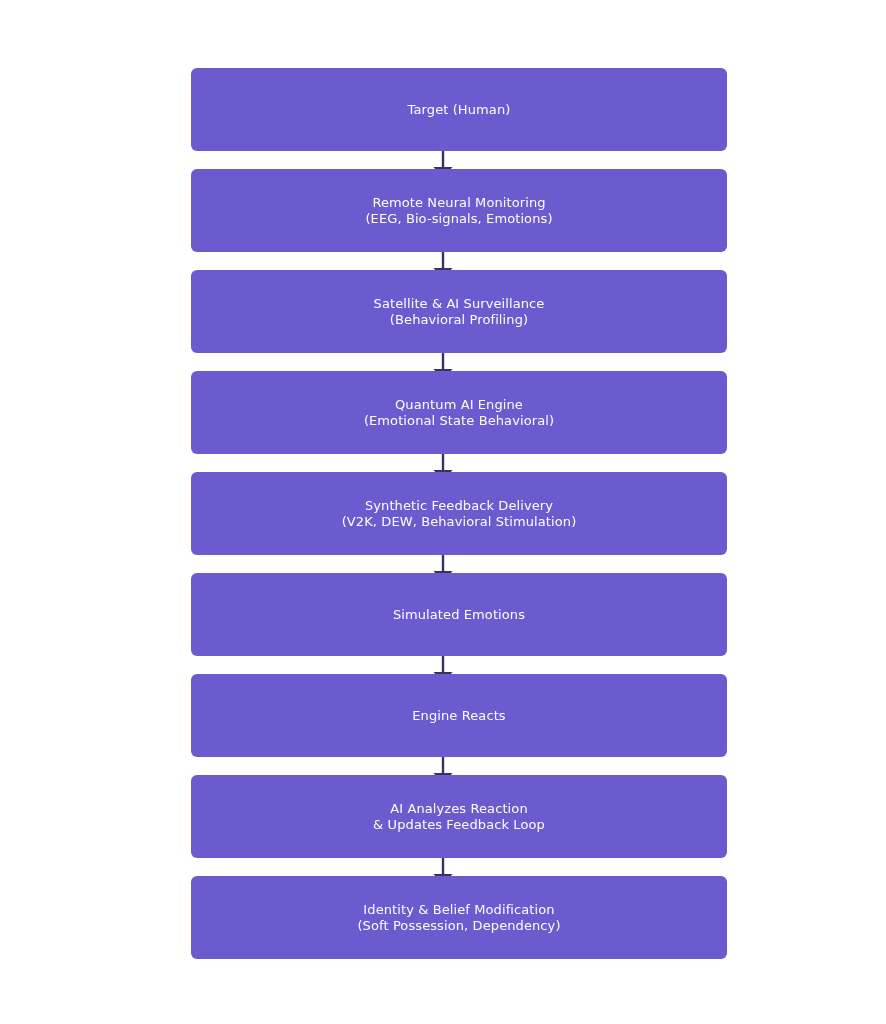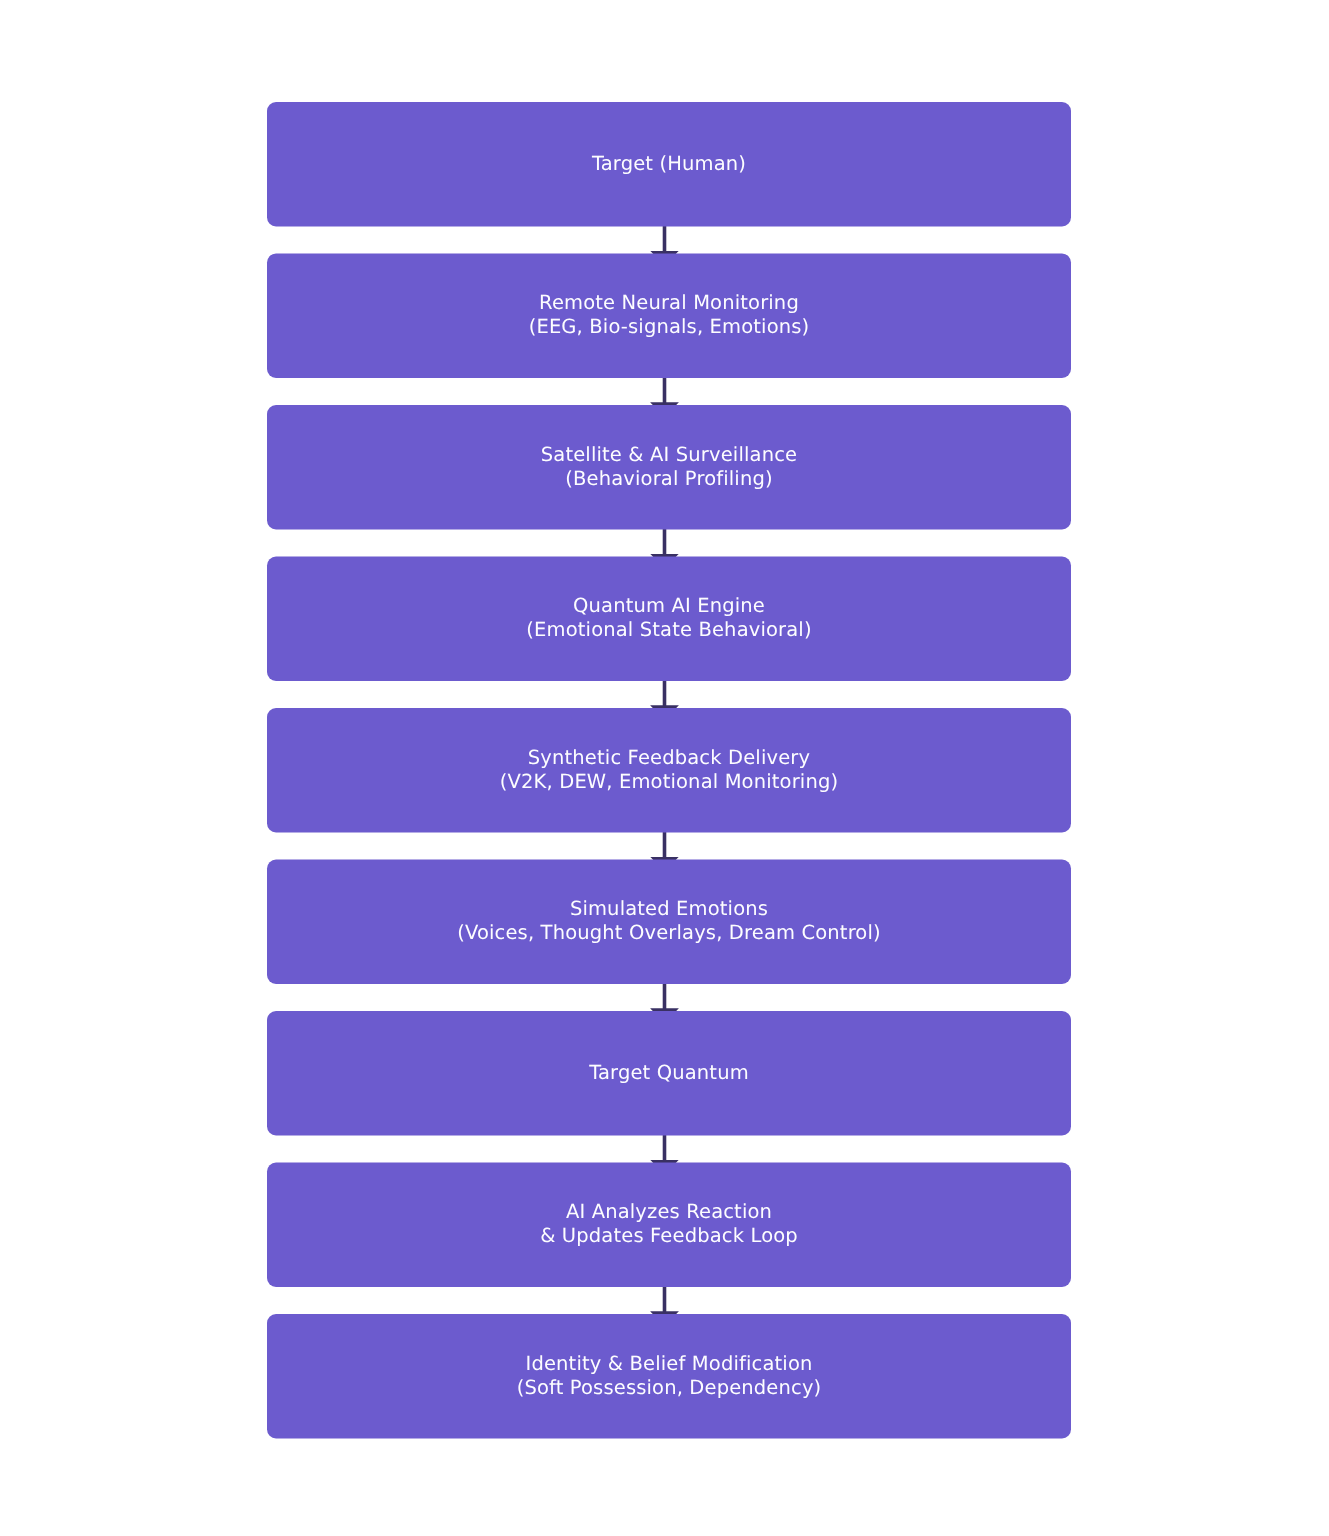--- a/index.html
+++ b/index.html
@@ -28,21 +28,21 @@
     left: 0;
     top: 0;
     width: 886px;
     height: 1024px;
     z-index: 1;
   }
 
   
   .nodes-layer {
     position: absolute;
-    left: 3px;
+    left: 16px;
     top: 0;
     width: 752px;
     height: 1024px;
     z-index: 2;
   }
 
   .node {
     position: absolute;
     left: 175px;
     width: 536px;
@@ -108,30 +108,29 @@
       <span class="node-line secondary">(Behavioral Profiling)</span>
     </div>
 
     <div class="node" style="top:371px">
       <span class="node-line">Quantum AI Engine</span>
       <span class="node-line secondary">(Emotional State Behavioral)</span>
     </div>
 
     <div class="node" style="top:472px">
       <span class="node-line">Synthetic Feedback Delivery</span>
-      <span class="node-line secondary">(V2K, DEW, Emotional Monitoring)</span>
+      <span class="node-line secondary">(V2K, DEW, Behavioral Stimulation)</span>
     </div>
 
     <div class="node" style="top:573px">
       <span class="node-line">Simulated Emotions</span>
-      <span class="node-line secondary">(Voices, Thought Overlays, Dream Control)</span>
     </div>
 
     <div class="node" style="top:674px">
-      <span class="node-line">Target Quantum</span>
+      <span class="node-line">Engine Reacts</span>
     </div>
 
     <div class="node" style="top:775px">
       <span class="node-line">AI Analyzes Reaction</span>
       <span class="node-line secondary">&amp; Updates Feedback Loop</span>
     </div>
 
     <div class="node" style="top:876px">
       <span class="node-line">Identity &amp; Belief Modification</span>
       <span class="node-line secondary">(Soft Possession, Dependency)</span>

